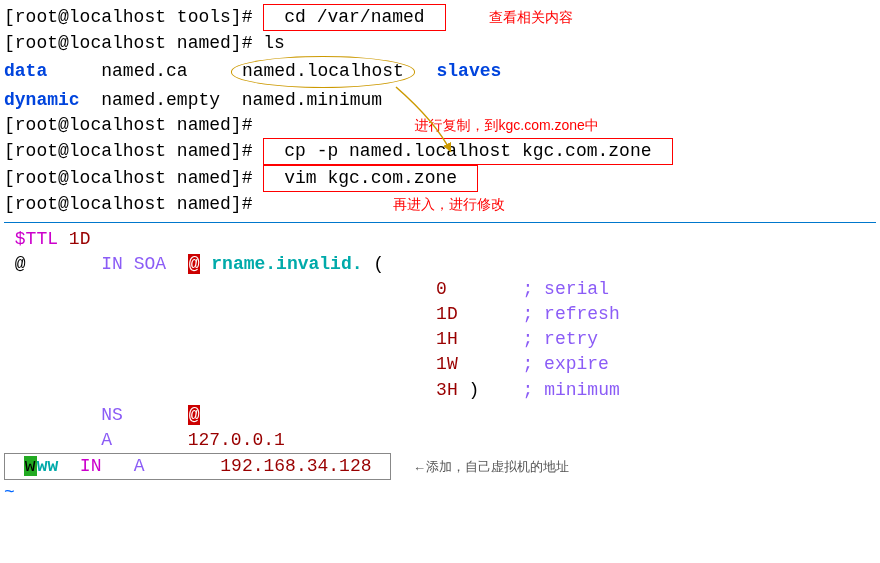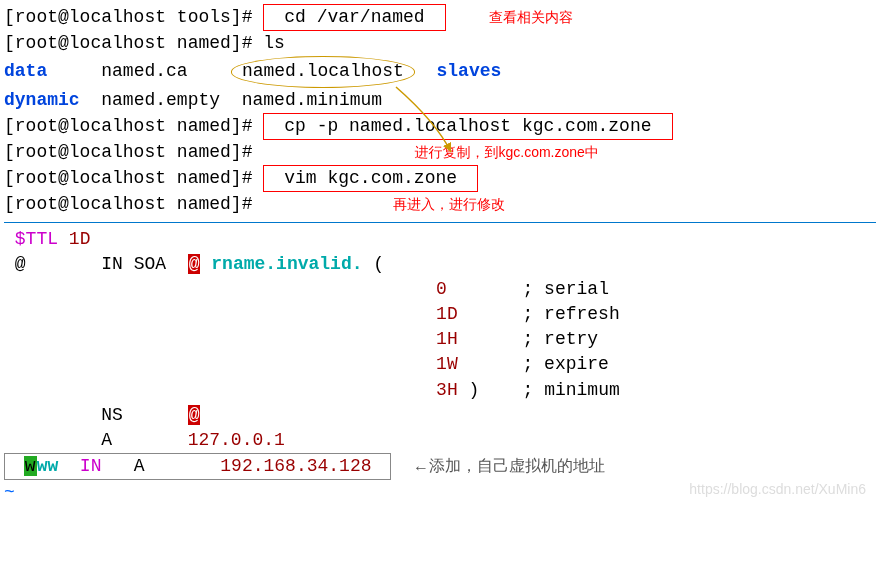--- a/index.html
+++ b/index.html
@@ -24,26 +24,26 @@
   display: inline-block;
   position: relative;
 }
 .divider {
   border: 0;
   border-top: 1.5px solid #0077cc;
   margin: 4px 0;
 }
 .magenta { color: #cc00cc; }
 .darkred { color: #990000; font-weight: normal; }
-.teal { color: #000000; }
+.teal { color: #8b5cf6; }
 .cyan { color: #00aaaa; font-weight: bold; }
 .hl-red { background: #cc0000; color: white; padding: 0 1px; }
 .hl-green { background: #22aa22; color: black; padding: 0 1px; }
 .gray-box { border: 1px solid #888; padding: 0 8px; display: inline-block; }
-.arrow-annot { color: #555; font-family: sans-serif; font-size: 16px; }
+.arrow-annot { color: #555; font-family: sans-serif; font-size: 13px; }
 .watermark {
   position: absolute;
   right: 10px;
   bottom: 6px;
   color: #ddd;
   font-family: sans-serif;
   font-size: 14px;
 }
 svg.arrow {
   position: absolute;
@@ -58,23 +58,23 @@
 <div class="rel">
 
 <div class="line"><span>[root@localhost tools]# </span><span class="red-box"><span>cd /var/named</span></span>    <span class="red-annot">查看相关内容</span></div>
 
 <div class="line"><span>[root@localhost named]# </span><span>ls</span></div>
 
 <div class="line rel"><span class="blue">data</span>     <span>named.ca</span>    <span class="ellipse"><span>named.localhost</span></span>  <span class="blue">slaves</span></div>
 
 <div class="line"><span class="blue">dynamic</span>  <span>named.empty</span>  <span>named.minimum</span></div>
 
+<div class="line"><span>[root@localhost named]# </span>              <span class="red-annot">进行复制，到kgc.com.zone中</span></div>
+
 <div class="line"><span>[root@localhost named]# </span><span class="red-box"><span>cp -p named.localhost kgc.com.zone</span></span></div>
-
-<div class="line"><span>[root@localhost named]# </span>              <span class="red-annot">进行复制，到kgc.com.zone中</span></div>
 
 <div class="line"><span>[root@localhost named]# </span><span class="red-box"><span>vim kgc.com.zone</span></span></div>
 
 <div class="line"><span>[root@localhost named]# </span>            <span class="red-annot">再进入，进行修改</span></div>
 
 <svg class="arrow" style="left:372px; top:78px;" width="90" height="80">
   <defs>
         <marker id="ah1" markerWidth="8" markerHeight="8" refX="6" refY="3" orient="auto">
           <path d="M0,0 L6,3 L0,6 Z" fill="#cc9900"></path>
         </marker>
@@ -94,15 +94,14 @@
 <div class="line">                                        <span class="darkred">1W</span>      <span class="teal">; expire</span></div>
 <div class="line">                                        <span class="darkred">3H</span> <span>)</span>    <span class="teal">; minimum</span></div>
 
 <div class="line">         <span class="teal">NS</span>      <span class="hl-red">@</span></div>
 <div class="line">         <span class="teal">A</span>       <span class="darkred">127.0.0.1</span></div>
 
 <div class="line"><span class="gray-box"> <span class="hl-green">w</span><span class="cyan">ww</span>  <span class="magenta">IN</span>   <span class="teal">A</span>       <span class="darkred">192.168.34.128</span> </span>  <span class="arrow-annot">←<span>添加，自己虚拟机的地址</span></span></div>
 
 <div class="line"><span class="tilde">~</span></div>
 
-<div class="watermark">https://blog.csdn.net/XuMin6</div>
 
 </div>
 
 </body></html>

